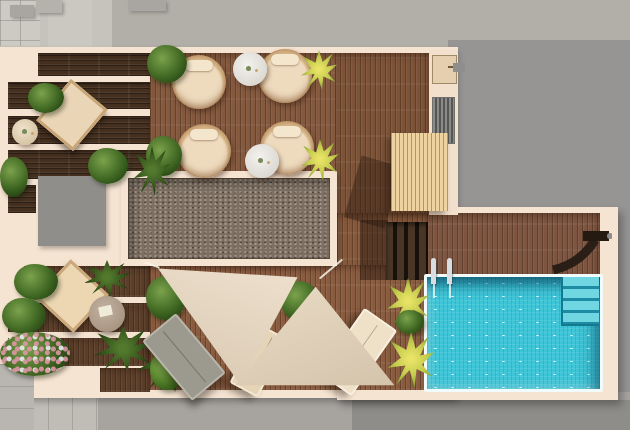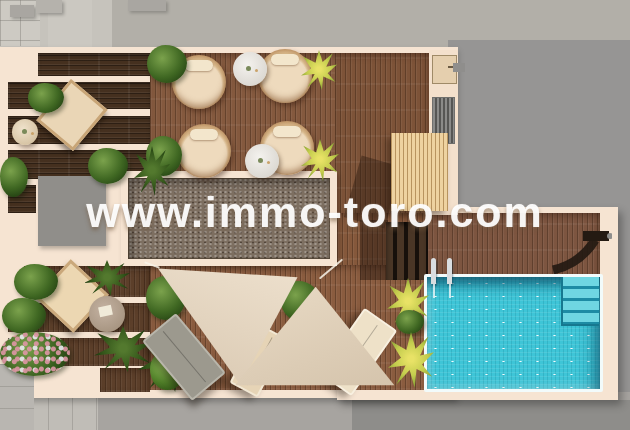--- a/index.html
+++ b/index.html
@@ -191,15 +191,14 @@
 
   <div class="abs sail" style="left:152px;top:262px;width:150px;height:128px;
        clip-path:polygon(4% 5%, 97% 12%, 59% 96%);
        background:linear-gradient(200deg,#eee1ce,#d8c7b0);"></div>
   <div class="abs sail" style="left:232px;top:270px;width:164px;height:120px;
        clip-path:polygon(51% 14%, 2% 96%, 99% 96%);
        background:linear-gradient(160deg,#ebddc8,#d4c3ab);"></div>
   <div class="abs rope" style="left:316px;top:268px;width:30px;transform:rotate(-40deg);"></div>
   <div class="abs rope" style="left:144px;top:264px;width:16px;transform:rotate(20deg);"></div>
 
-  <div class="abs" id="watermark">www.immo-toro.com</div>
 
 </div>
 
 </body></html>

